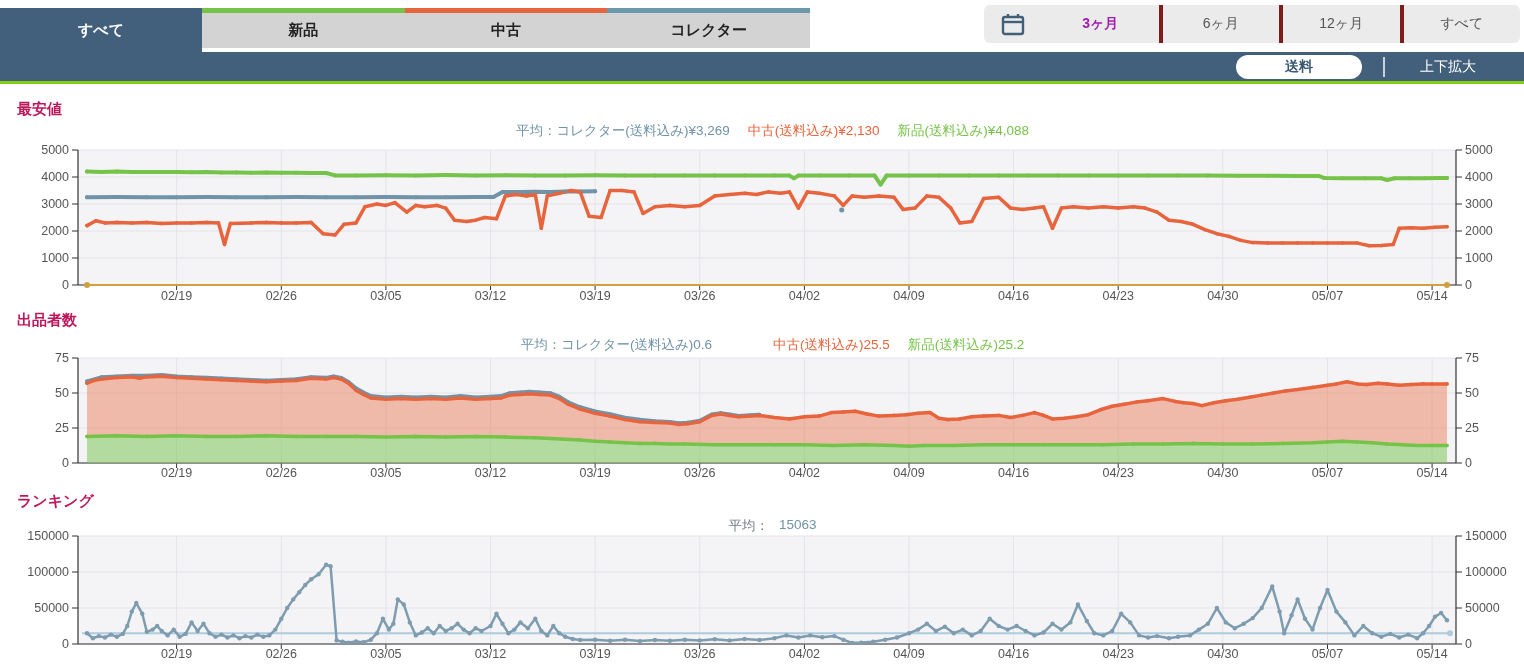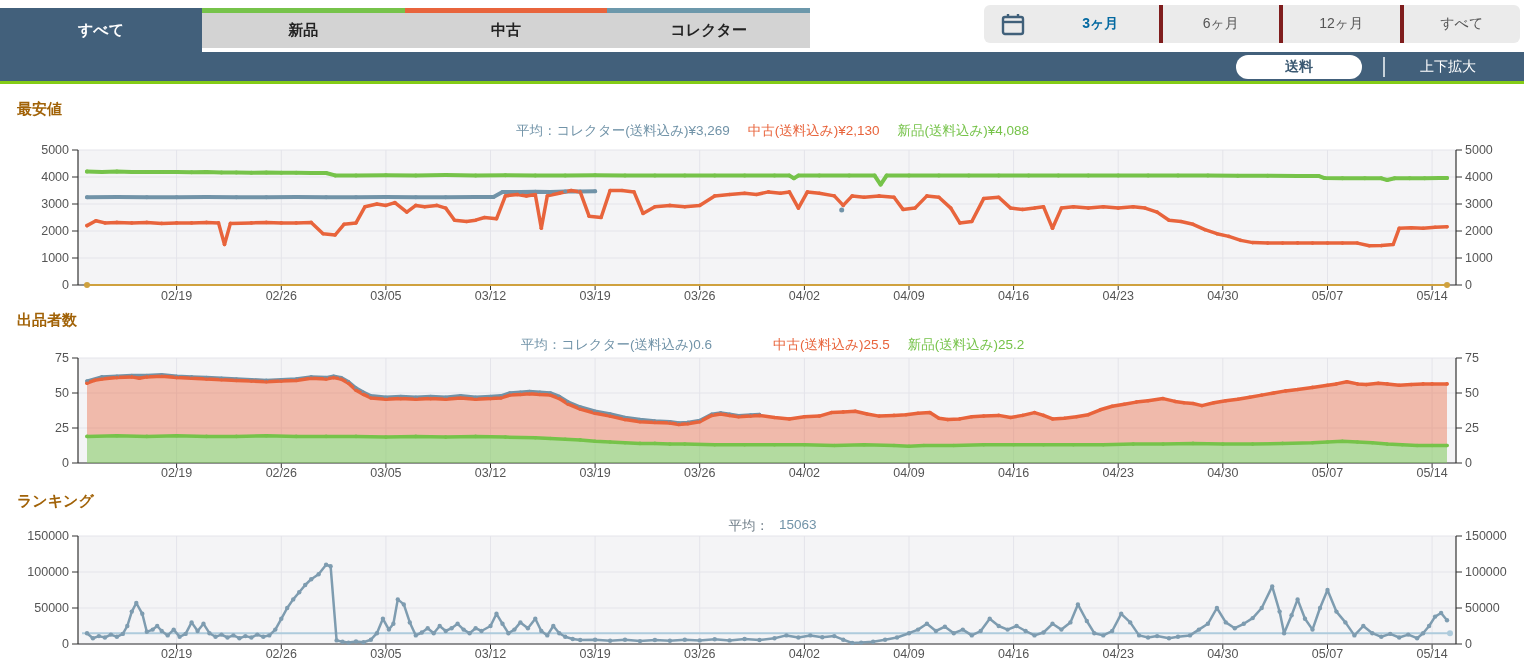--- a/index.html
+++ b/index.html
@@ -15,33 +15,33 @@
   .tabs-gray { position:absolute; left:202px; top:8px; width:608px; height:40px; display:flex; }
   .gtab { flex:1 1 0; background:#d3d3d3; border-top:5px solid #999;
     display:flex; align-items:center; justify-content:center;
     font-weight:bold; font-size:15px; color:#222; cursor:pointer; }
   .range-box { position:absolute; left:984px; top:5px; width:536px; height:38px;
     background:#ebebeb; border-radius:6px; display:flex; align-items:stretch; }
   .range-ico { width:58px; display:flex; align-items:center; justify-content:center; }
   .ropt { flex:1 1 0; display:flex; align-items:center; justify-content:center;
     font-size:14px; color:#555; cursor:pointer; }
   .ropt + .ropt, .ropt.first { border-left:4px solid #7f1d1d; }
-  .ropt.active { font-weight:bold; color:#0369a1; }
+  .ropt.active { font-weight:bold; color:#a21caf; }
   .hdr-row2 { position:absolute; left:0; top:52px; width:1524px; height:32px;
     display:flex; align-items:center; justify-content:flex-end;
     border-bottom:3px solid #84cc16; }
   .pill { width:126px; height:24px; background:#fff; border-radius:12px;
     display:flex; align-items:center; justify-content:center;
     font-size:14px; font-weight:bold; color:#3c5a73; margin-right:21px; cursor:pointer; }
   .vdiv { width:2px; height:20px; background:#c7d2da; margin-right:20px; }
   .expand { width:86px; text-align:center; color:#fff; font-size:14px;
     margin-right:33px; cursor:pointer; }
 
   
-  .cht-title { position:absolute; left:17px; font-size:15px; font-weight:bold; color:#a16207;text-align:center; }
+  .cht-title { position:absolute; left:17px; font-size:15px; font-weight:bold; color:#be185d;text-align:center; }
   .avg-row { position:absolute; left:0; width:1524px; display:flex;
     justify-content:center; gap:18px; font-size:13.5px;padding-left:21px; }
   .cht-svg { position:absolute; left:0; }
   svg text { font-family:"Liberation Sans","DejaVu Sans",sans-serif; }
 </style>
 </head>
 <body>
 
 <div id="app">
 

